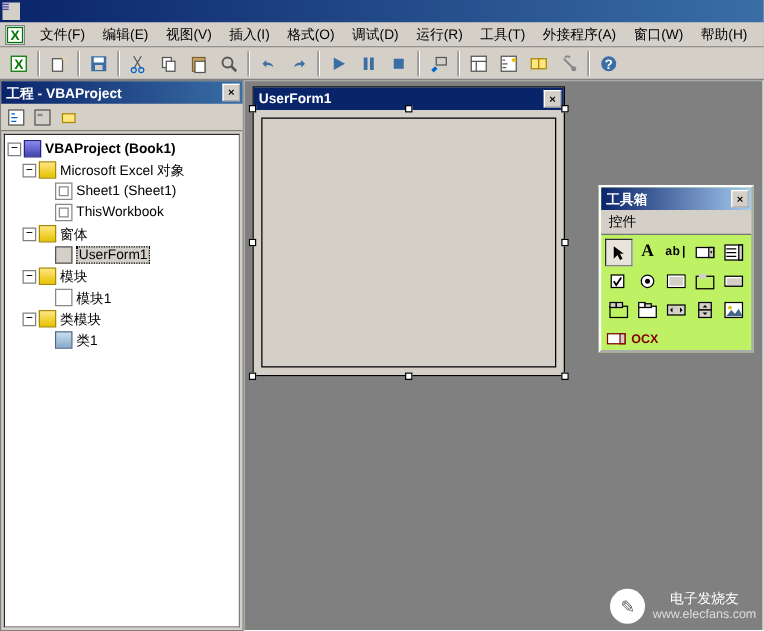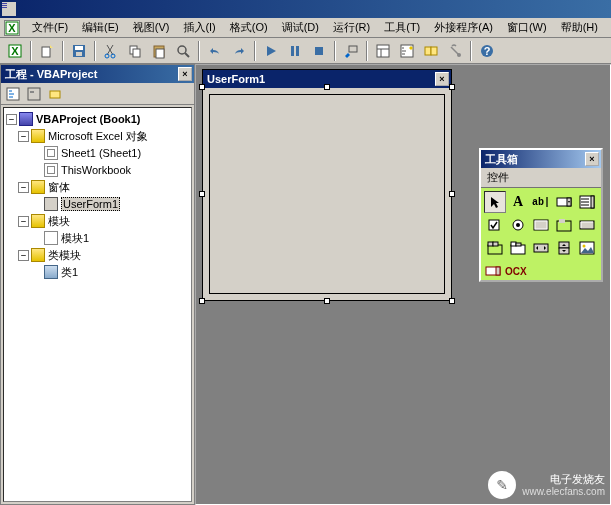--- a/index.html
+++ b/index.html
@@ -54,21 +54,21 @@
     .toolbox { position: absolute; right: 8px; top: 148px; width: 124px; background: #bef264; border: 2px outset #fff; }
     .toolbox-tab { height: 20px; border-bottom: 1px solid #737373; display: flex; align-items: center; padding: 0 6px; background: #d4d0c8; }
     .toolbox-grid { display: grid; grid-template-columns: repeat(5, 1fr); gap: 1px; padding: 3px; }
     .tool-btn { height: 22px; border: 1px solid transparent; display: flex; align-items: center; justify-content: center; font-size: 12px; cursor: default; font-weight: bold; font-family: Liberation Mono, monospace; }
     .tool-btn.selected { border: 1px inset #808080; background: #e8e4dc; }
     .ocx-row { padding: 2px 4px; display: flex; align-items: center; gap: 4px; }
     .ocx-label { color: #800000; font-weight: bold; font-size: 10px; }
     
     .watermark { position: absolute; right: 6px; bottom: 6px; display: flex; align-items: center; gap: 6px; color: #fff; font-size: 12px; }
     .watermark .logo { width: 28px; height: 28px; border-radius: 50%; background: #fff; display: flex; align-items: center; justify-content: center; color: #666; font-size: 14px; }
-    .watermark .text { display: flex; flex-direction: column; line-height: 1.1; align-items: flex-end; }
+    .watermark .text { display: flex; flex-direction: column; line-height: 1.1; align-items: center; }
     .watermark .url { font-size: 10px; color: #ddd; }
     
     svg { display: block; }
   </style>
 </head>
 <body>
 
 <div class="titlebar">
   <span class="icon"></span>
 </div>

